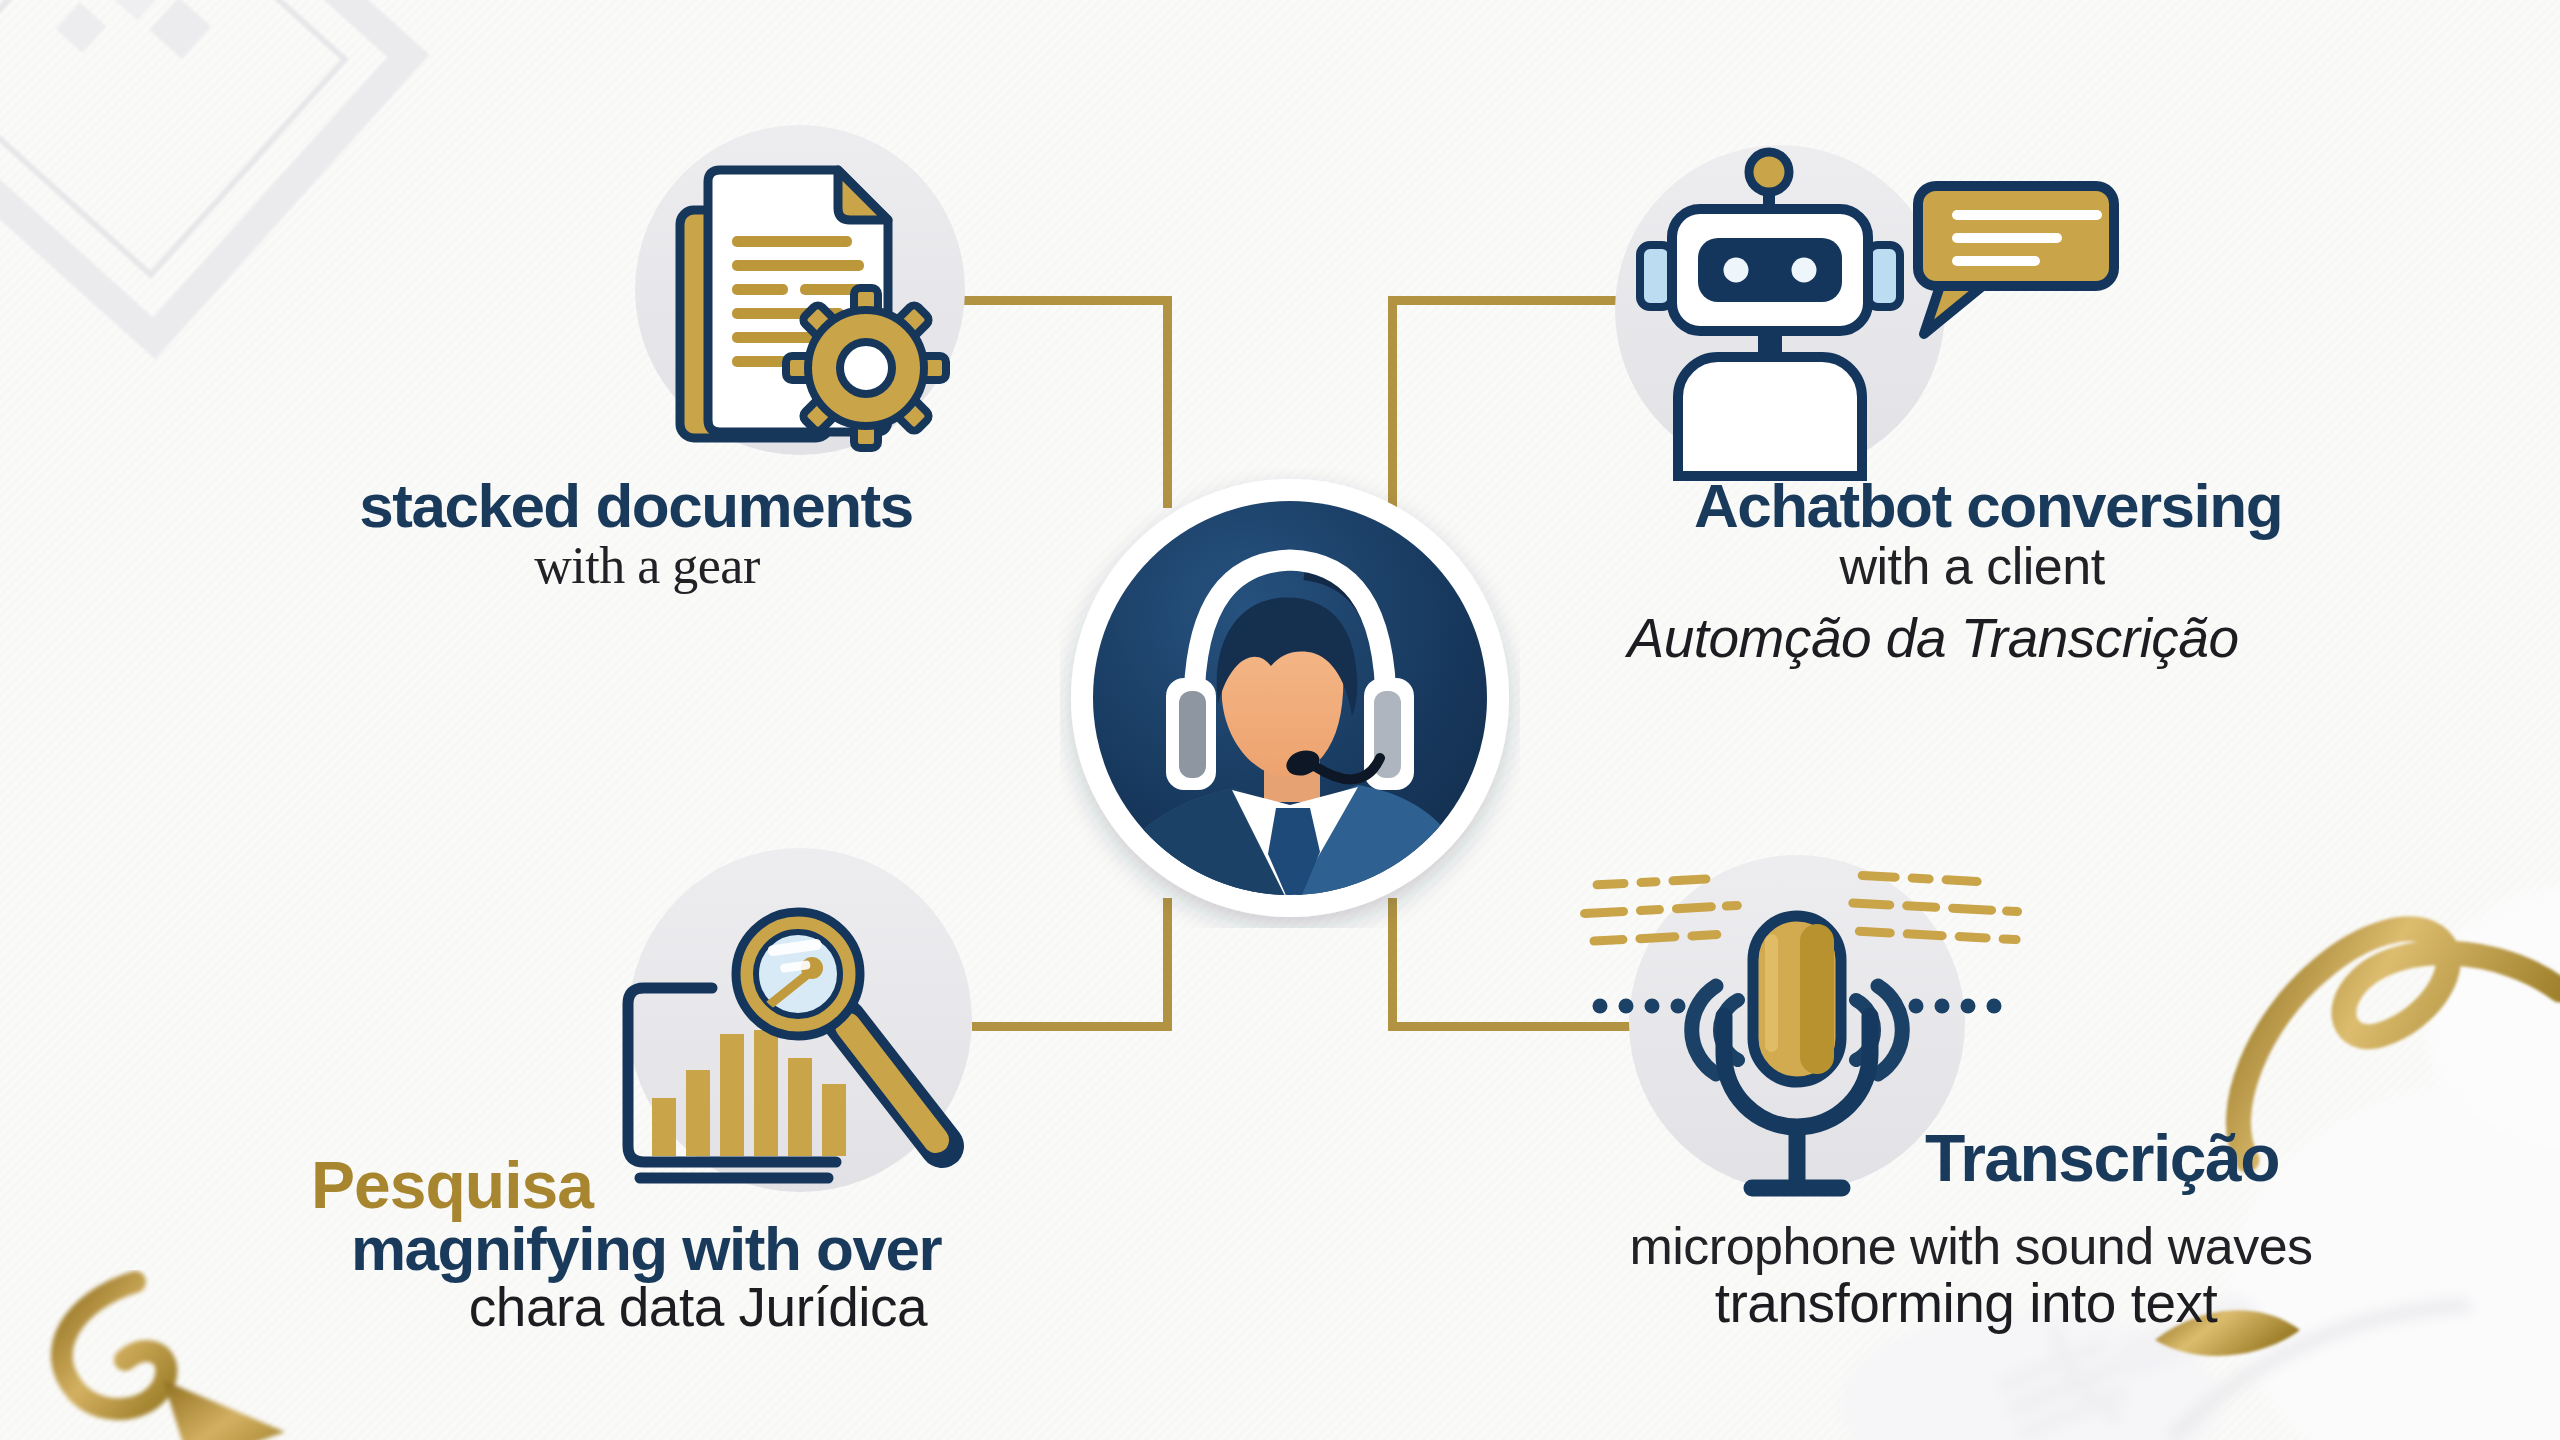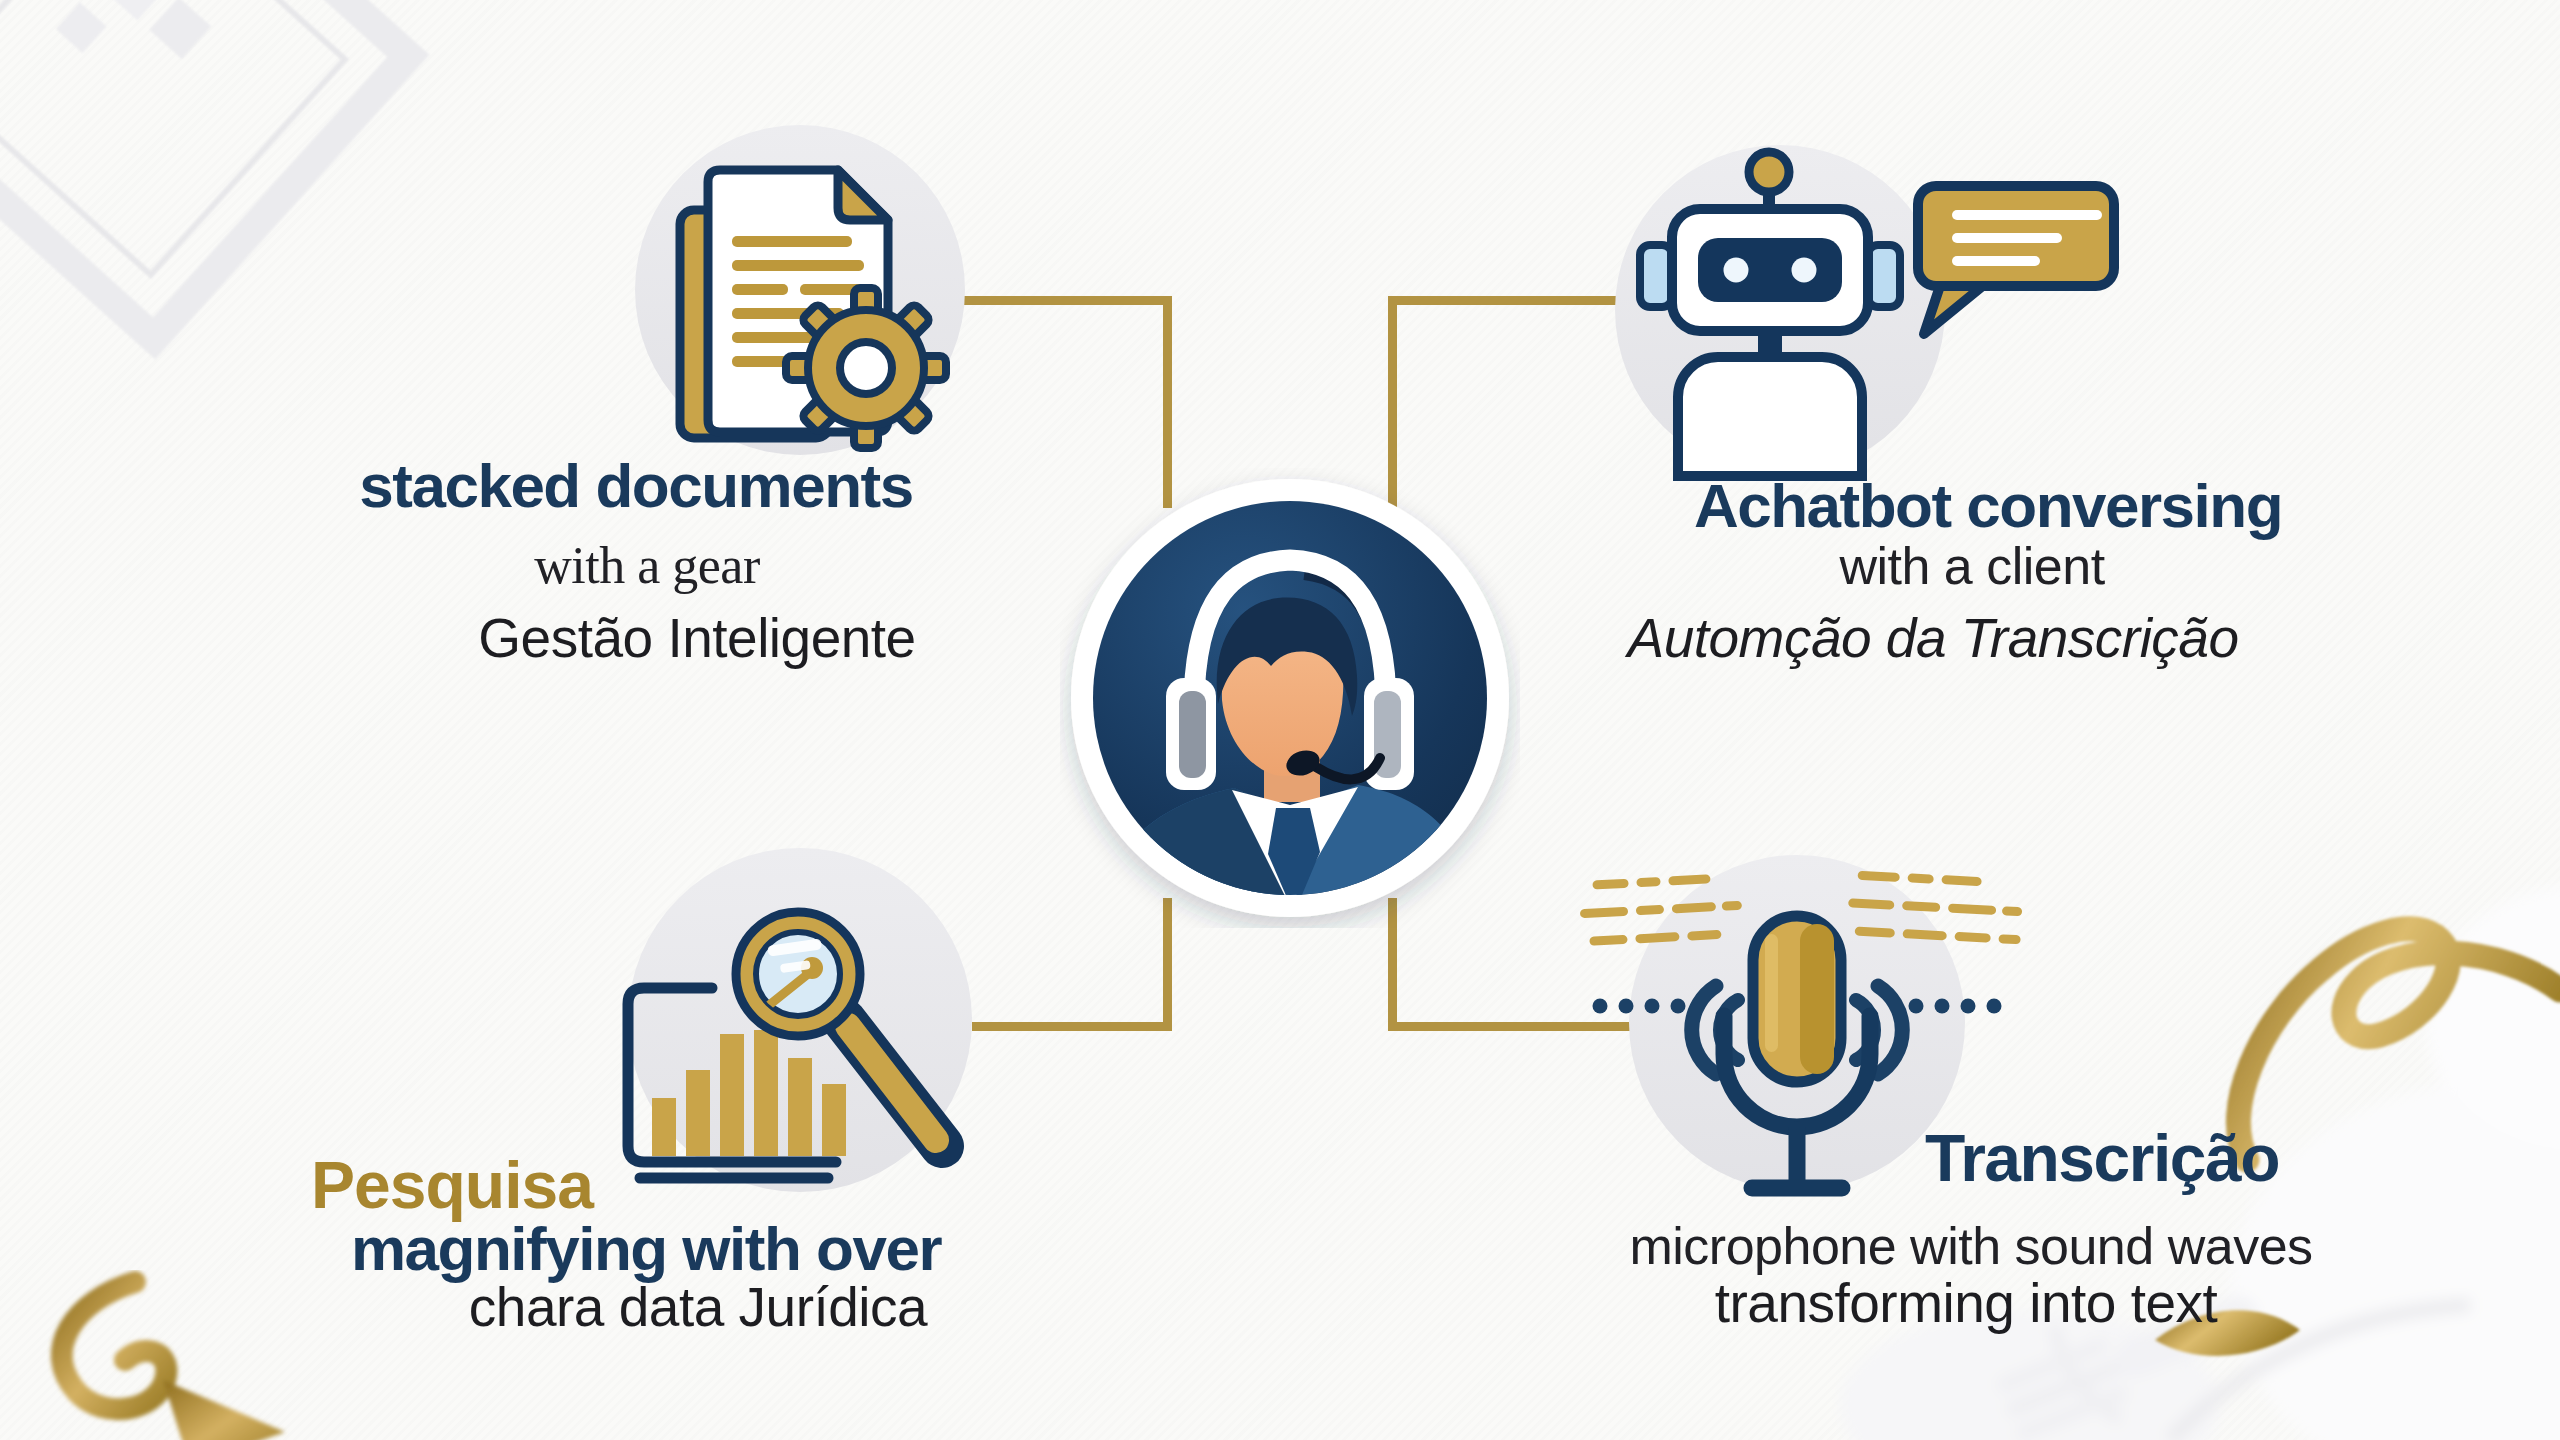--- a/index.html
+++ b/index.html
@@ -321,23 +321,22 @@
         <rect x="106" y="210" width="50" height="112" rx="18" fill="#ffffff"></rect>
         <rect x="119" y="223" width="27" height="87" rx="12" fill="#8e96a2"></rect>
         <rect x="304" y="210" width="50" height="112" rx="18" fill="#ffffff"></rect>
         <rect x="314" y="223" width="27" height="87" rx="12" fill="#aeb5bf"></rect>
         <path d="M320,290 C306,320 280,314 256,299" fill="none" stroke="#0d1726" stroke-width="10" stroke-linecap="round"></path>
         <ellipse cx="243" cy="295" rx="17" ry="12" fill="#0d1726" transform="rotate(-18 243 295)"></ellipse>
       </g>
     </g>
   </svg>
 
-  <div class="txt t-title" style="left:636px;top:486px;">stacked documents</div>
+  <div class="txt t-title" style="left:636px;top:506px;">stacked documents</div>
   <div class="txt t-sub" style="left:647px;top:566px;font-family:Liberation Serif, serif;">with a gear</div>
-  <div class="txt t-cap" style="left:697px;top:638px;">Gestão Inteligente</div>
 
   <div class="txt t-title" style="left:1988px;top:506px;">Achatbot conversing</div>
   <div class="txt t-sub" style="left:1972px;top:566px;text-align:right;">with a client</div>
   <div class="txt t-cap-italic" style="left:1933px;top:638px;">Automção da Transcrição</div>
 
   <div class="txt t-gold" style="left:452px;top:1185px;">Pesquisa</div>
   <div class="txt t-title" style="left:646px;top:1249px;">magnifying with over</div>
   <div class="txt t-cap" style="left:698px;top:1307px;">chara data Jurídica</div>
 
   <div class="txt t-title-lg" style="left:2102px;top:1158px;">Transcrição</div>

